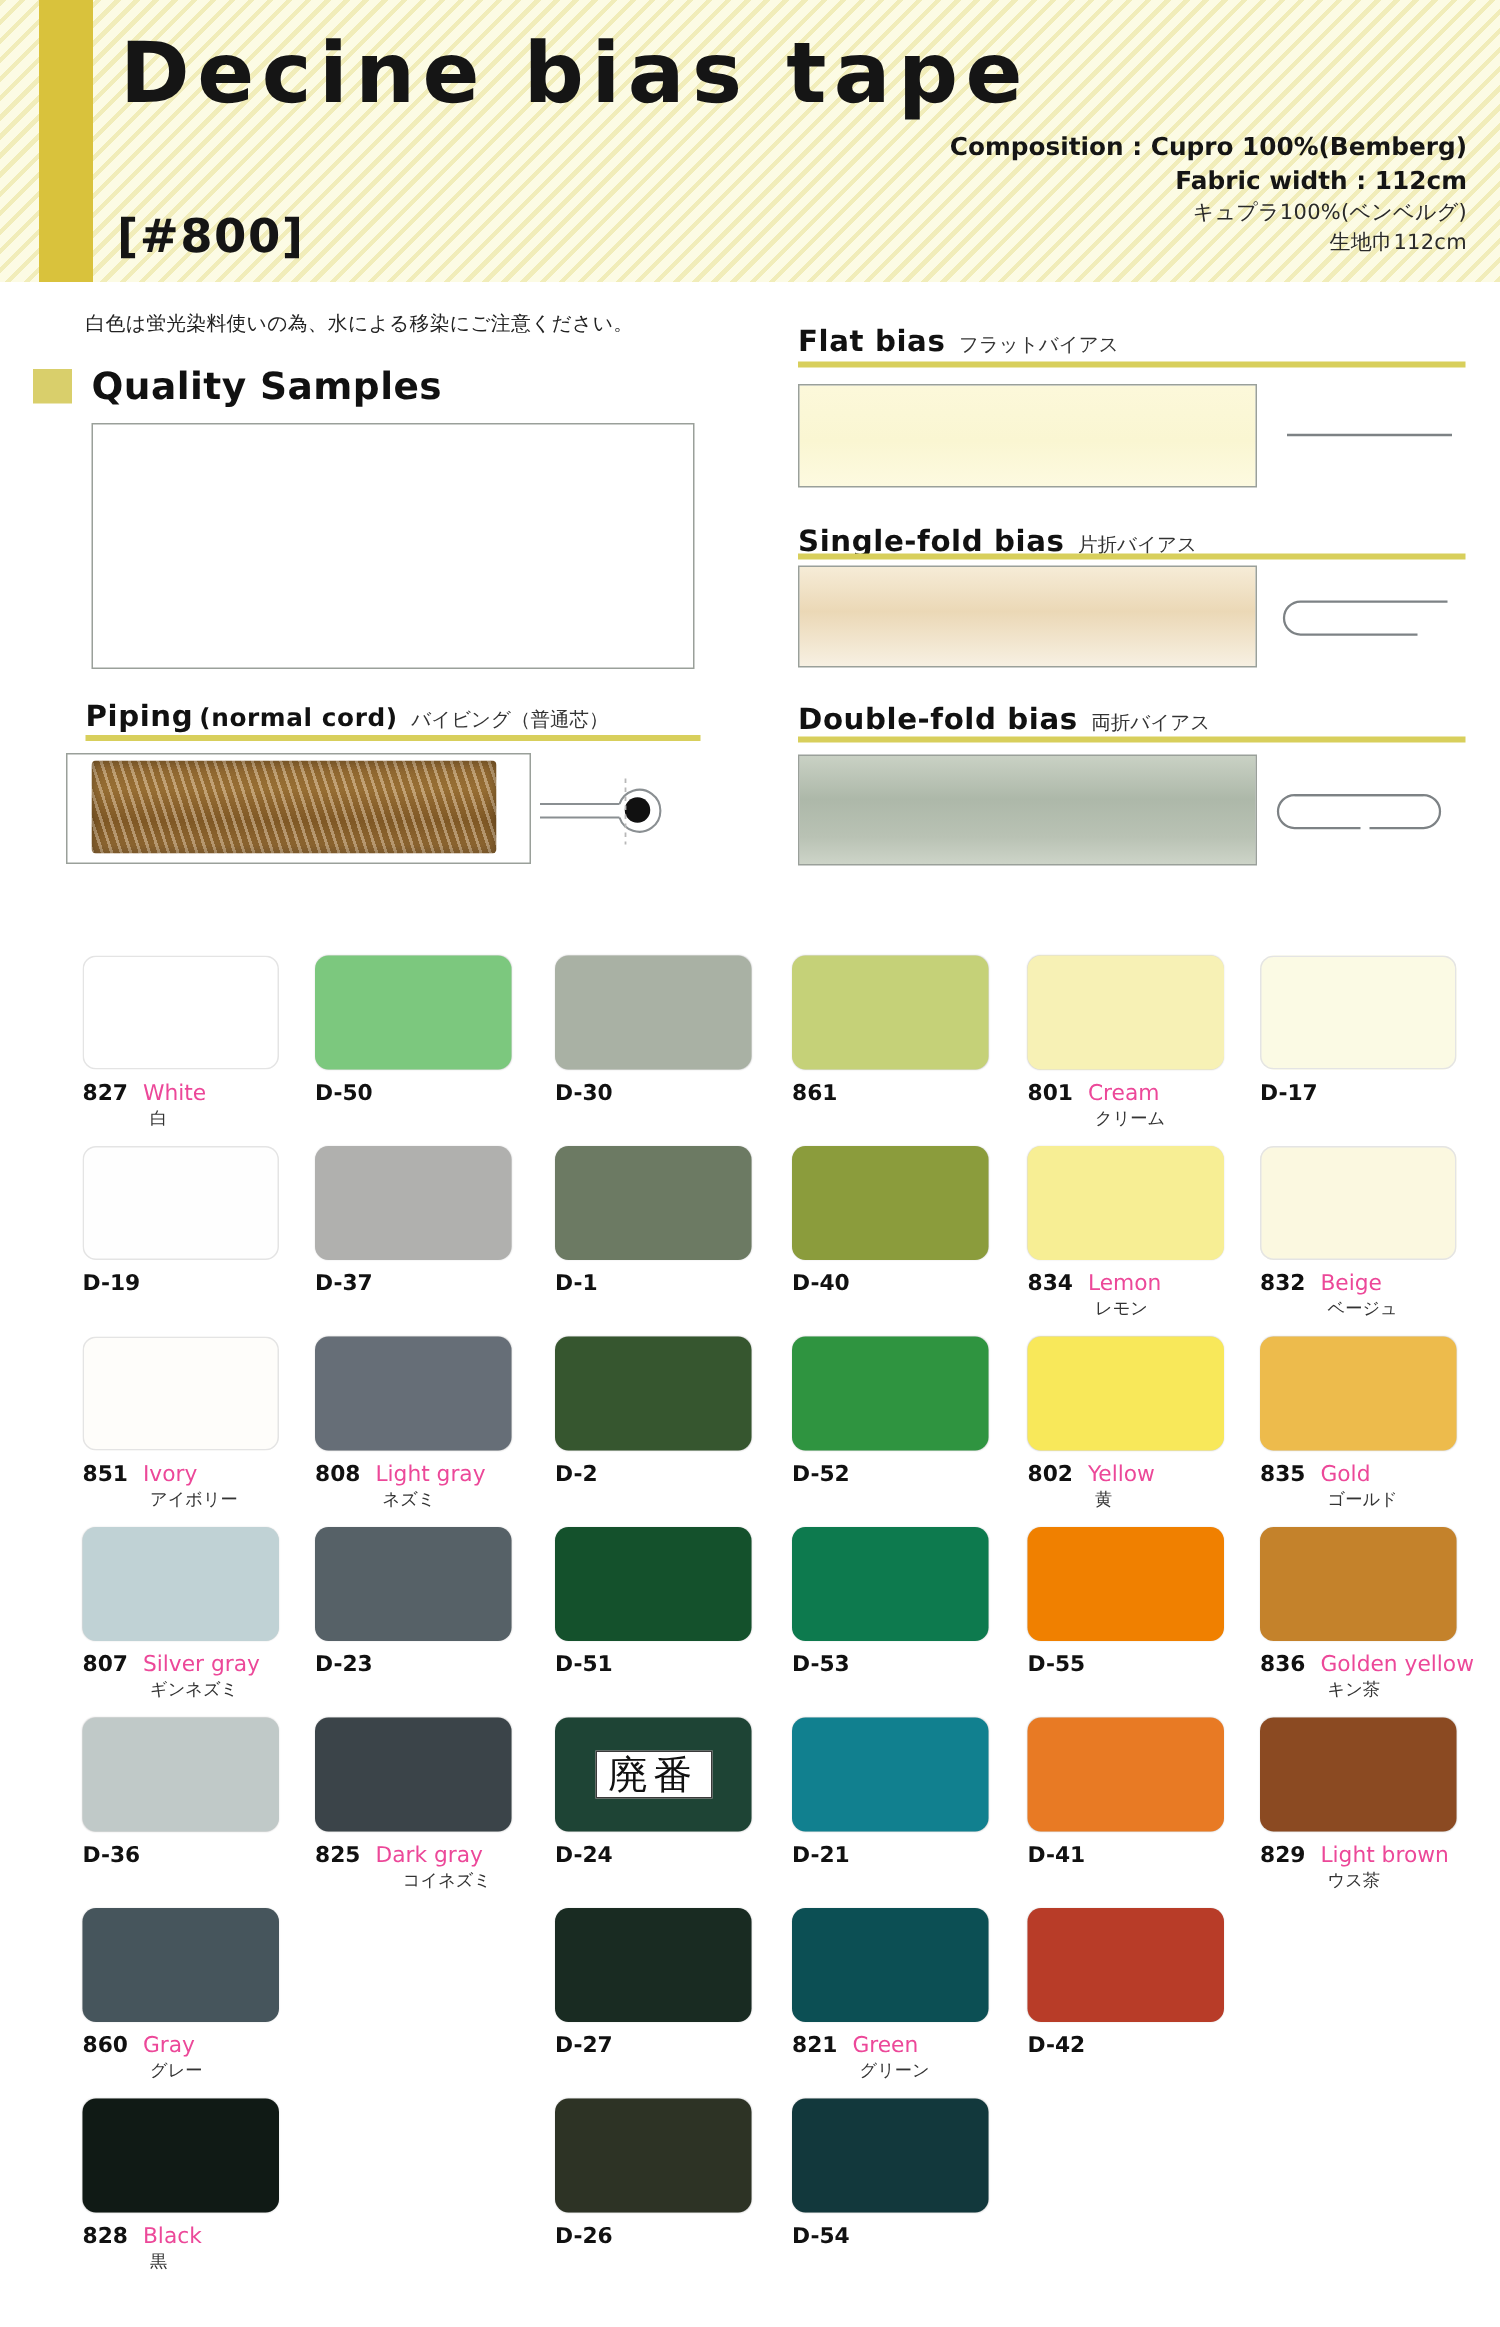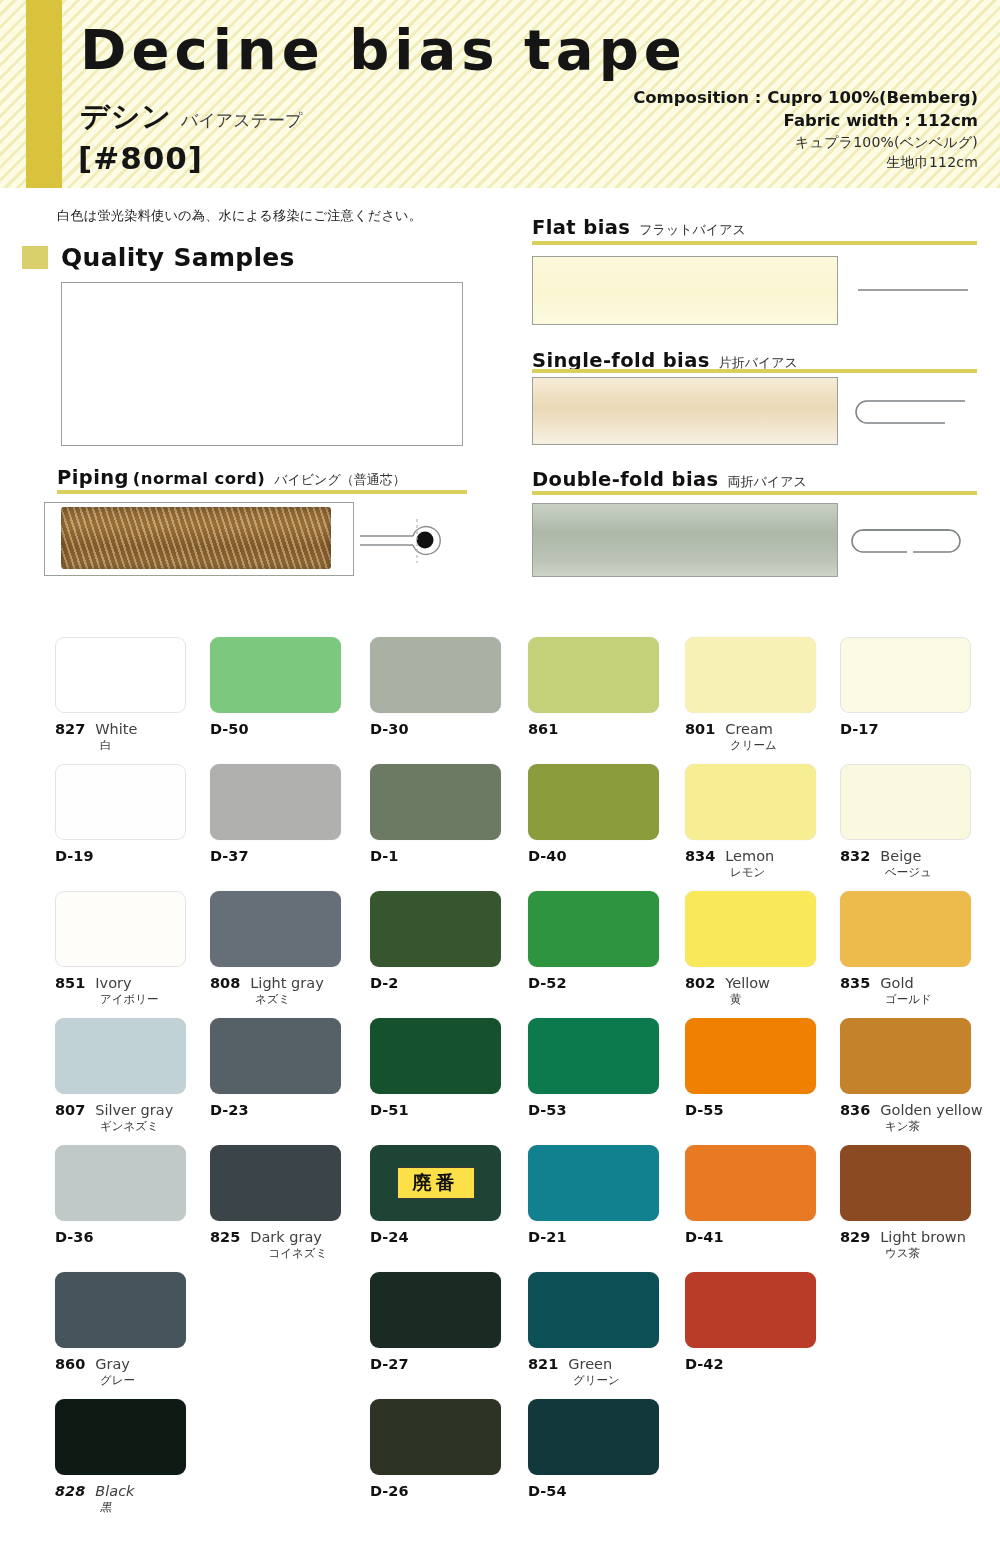--- a/index.html
+++ b/index.html
@@ -189,67 +189,64 @@
     border-radius: 9px;
     position: relative;
     box-shadow: 0 0 1px rgba(0,0,0,0.18);
   }
   .swatch-chip.bordered { box-shadow: inset 0 0 0 1px #e4e4e4; }
   .discont-badge {
     position: absolute;
     left: 50%; top: 50%;
     transform: translate(-50%,-50%);
     width: 78px; height: 32px;
-    background: #fde047;
+    background: #ffffff;
     border: 1px solid #3a3a3a;
     display: flex;
     align-items: center;
     justify-content: center;
-    font-size: 19px;
-    font-weight: 700;
+    font-size: 26px;
+    font-weight: 400;
     color: #111;
     letter-spacing: 4px;
     box-sizing: border-box;
   }
   .swatch-label {
     margin-top: 8px;
     display: flex;
     align-items: baseline;
     white-space: nowrap;
     font-family: "DejaVu Sans", sans-serif;
   }
   .sw-code {
     font-size: 14.5px;
     font-weight: 600;
     color: #111;
   }
   .sw-name {
     font-size: 14.5px;
     font-weight: 500;
-    color: #404040;
+    color: #ec4899;
     margin-left: 10px;
   }
   .sw-jp {
     margin-top: 1px;
     margin-left: 45px;
     font-size: 11.5px;
     color: #333;
     white-space: nowrap;
     font-family: "Liberation Sans", sans-serif;
   }
 </style>
 </head>
 <body>
 
 <div class="header">
   <div class="header-goldbar"></div>
   <div class="title-en">Decine bias tape</div>
-  <div class="title-jp">
-    <span>デシン</span><span class="title-jp-sub">バイアステープ</span>
-  </div>
   <div class="title-code">[#800]</div>
   <div class="spec">
     <div class="spec-line">Composition : Cupro  100%(Bemberg)</div>
     <div class="spec-line">Fabric width : 112cm</div>
     <div class="spec-line jp">キュプラ100%(ベンベルグ)</div>
     <div class="spec-line jp">生地巾112cm</div>
   </div>
 </div>
 
 <div class="notice">白色は蛍光染料使いの為、水による移染にご注意ください。</div>
@@ -535,21 +532,21 @@
         <span class="sw-name">Green</span>
       </div>
       <div class="sw-jp">グリーン</div>
     </div>
     <div class="swatch-cell" style="left: 685px; top: 1272px;">
       <div class="swatch-chip" style="background: rgb(184, 60, 40);"></div>
       <div class="swatch-label">
         <span class="sw-code">D-42</span>
       </div>
     </div>
-    <div class="swatch-cell" style="left: 55px; top: 1399px; font-style: italic;">
+    <div class="swatch-cell" style="left: 55px; top: 1399px;">
       <div class="swatch-chip" style="background: rgb(16, 26, 21);"></div>
       <div class="swatch-label">
         <span class="sw-code">828</span>
         <span class="sw-name">Black</span>
       </div>
       <div class="sw-jp">黒</div>
     </div>
     <div class="swatch-cell" style="left: 370px; top: 1399px;">
       <div class="swatch-chip" style="background: rgb(45, 51, 37);"></div>
       <div class="swatch-label">

